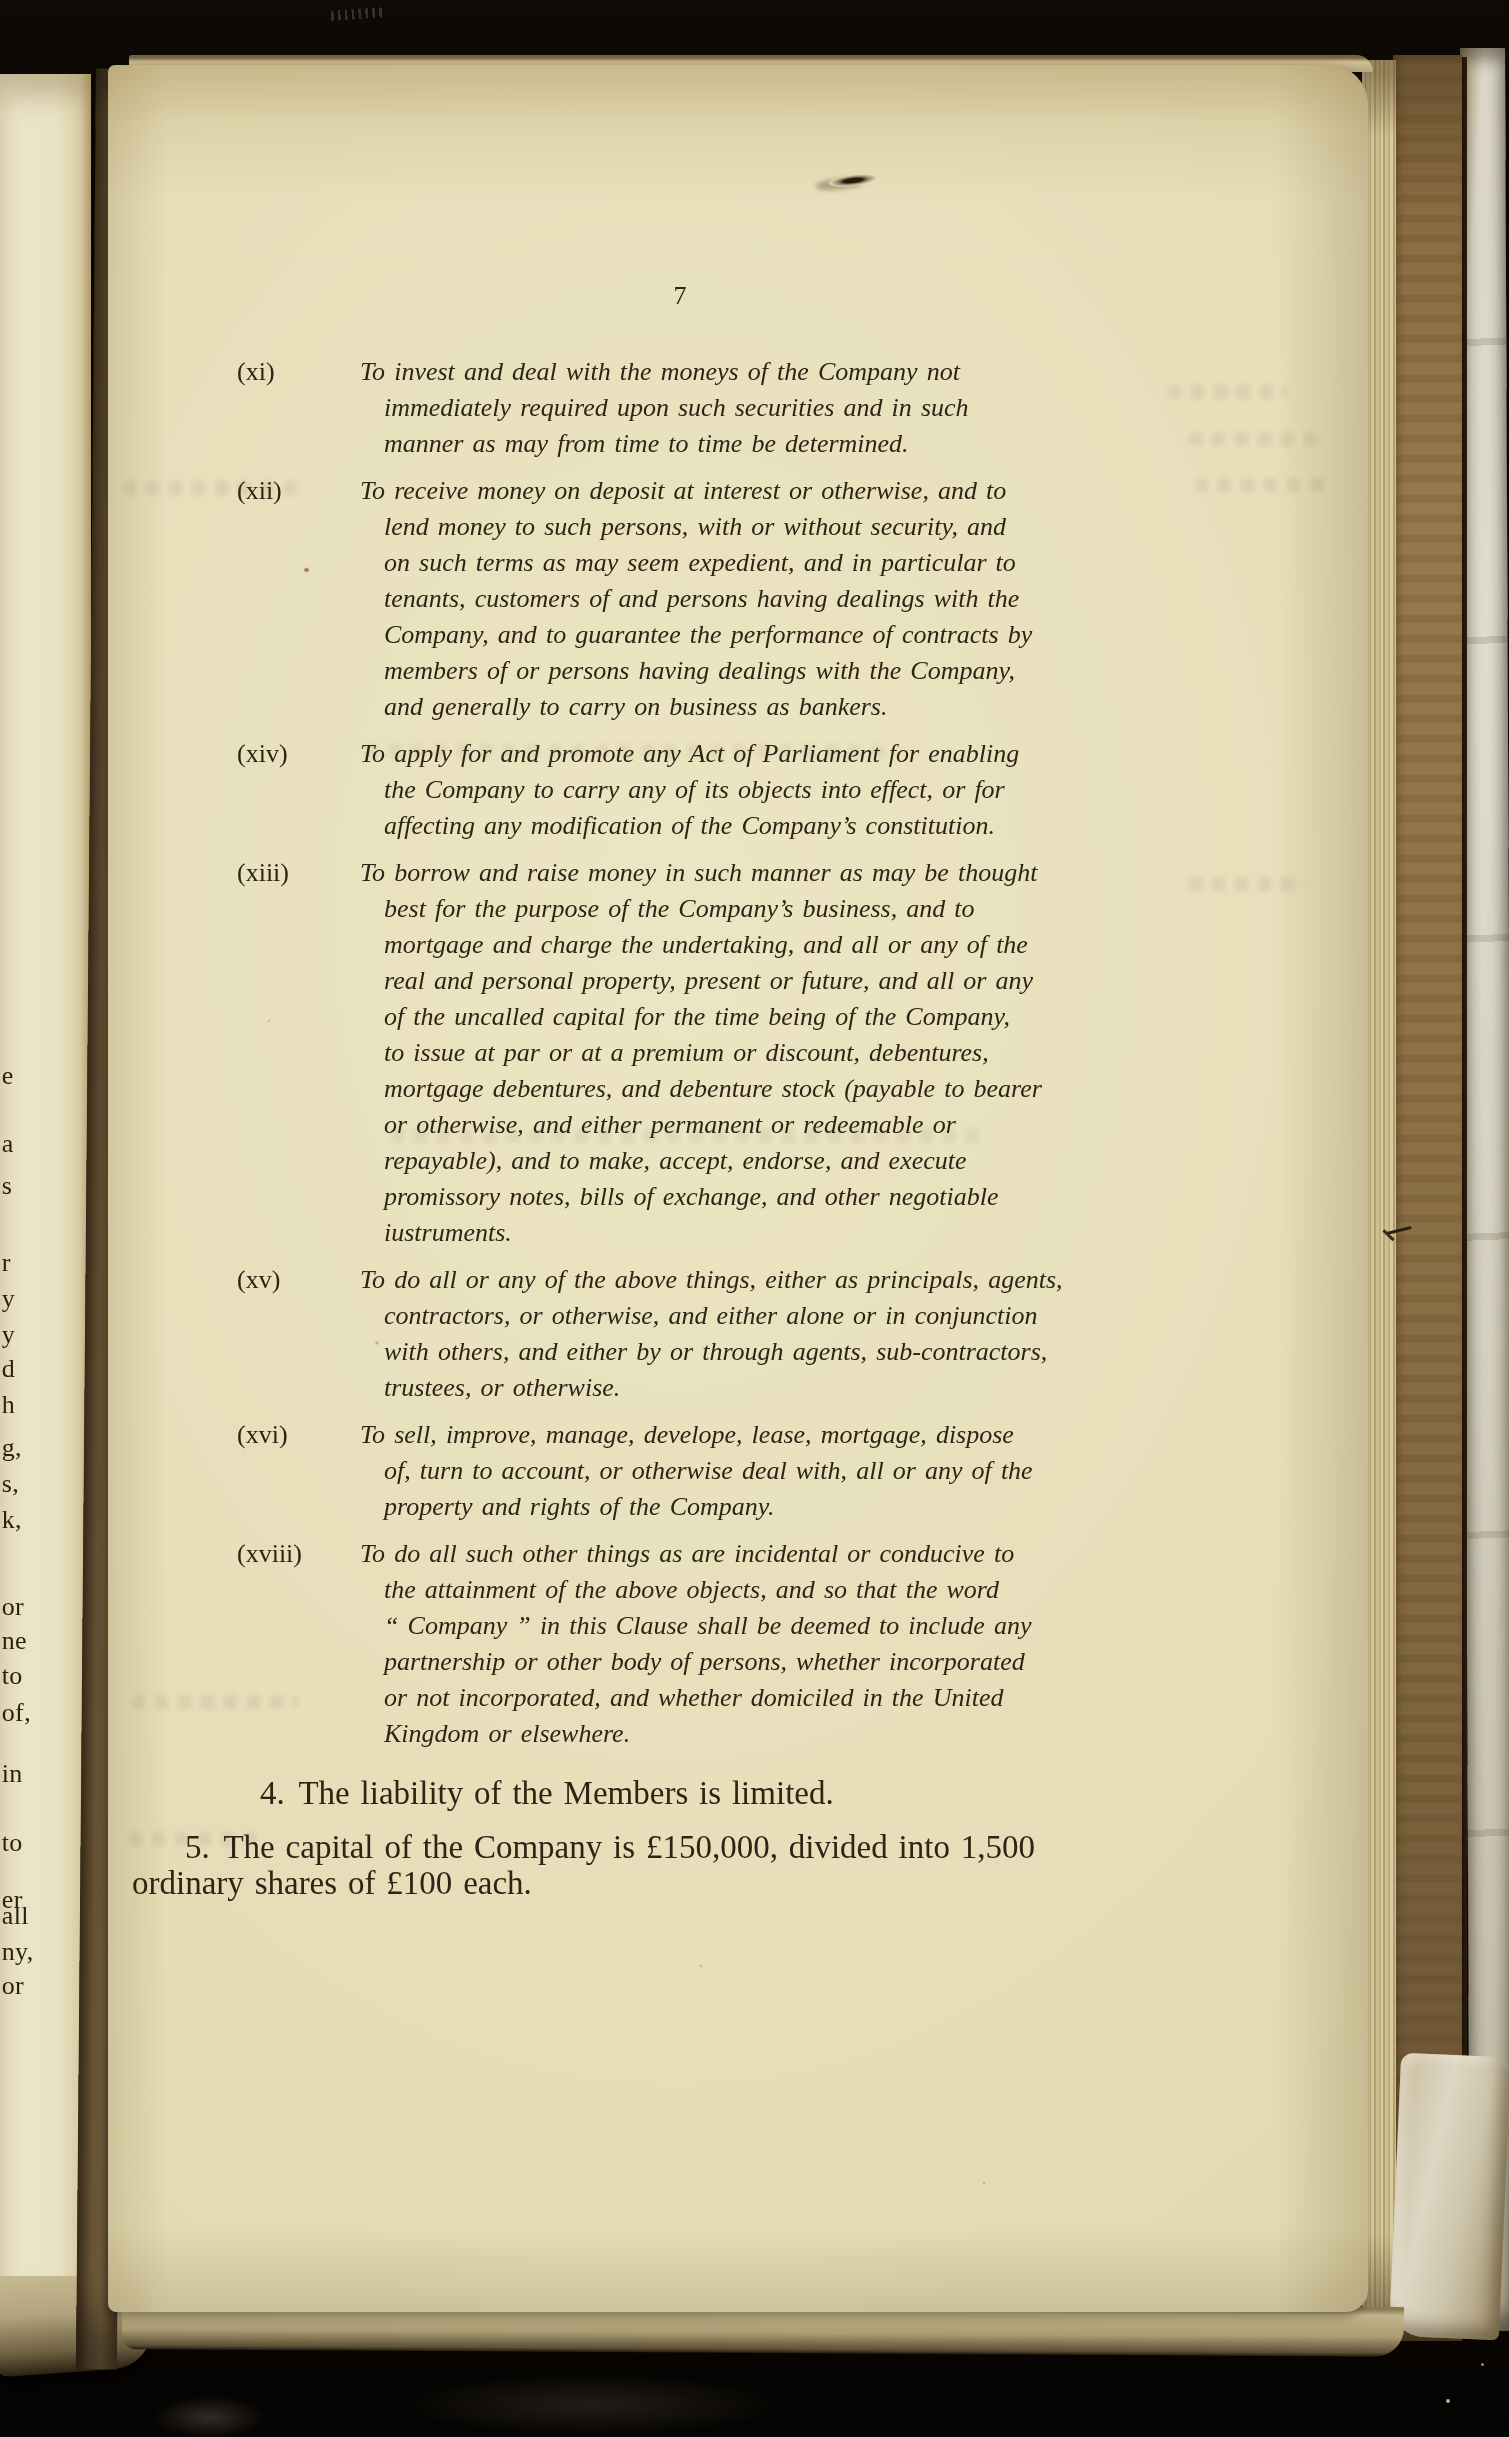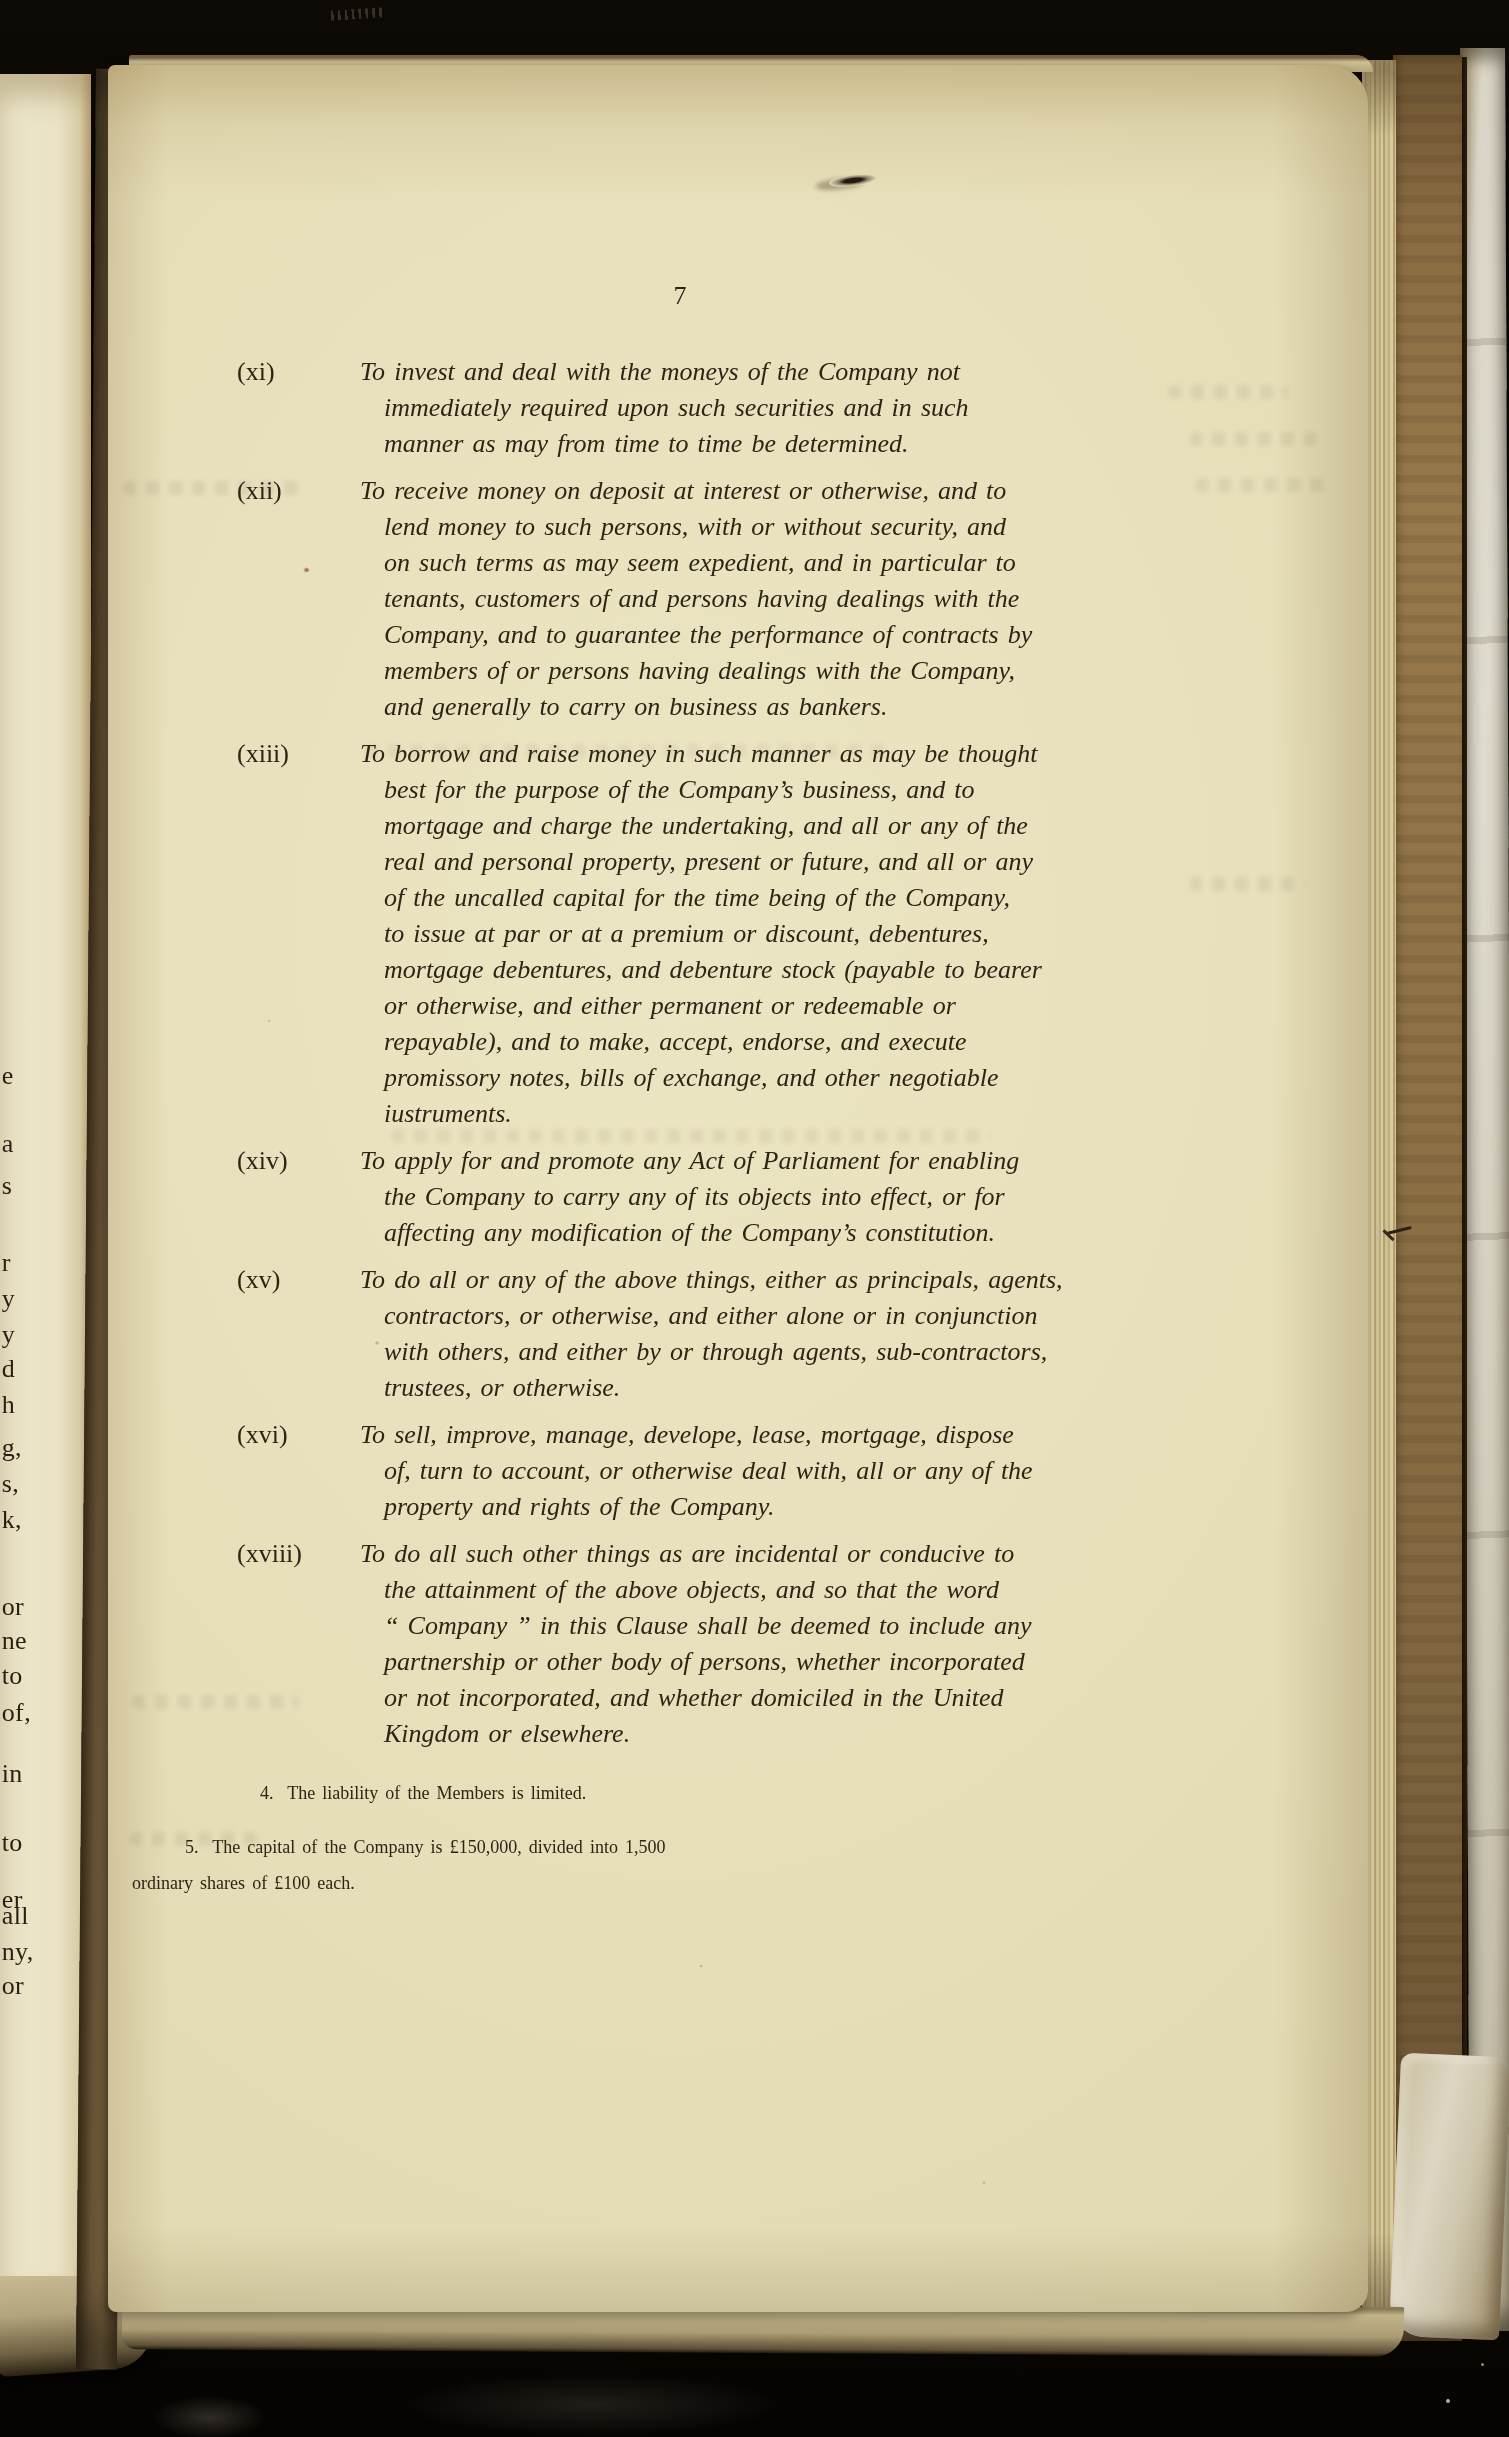--- a/index.html
+++ b/index.html
@@ -109,21 +109,21 @@
     position:absolute; left:555px; top:216px; width:34px; text-align:center;
     font-size:26px; line-height:29px;
   }
   .content { position:absolute; left:0; top:289px; width:1260px; }
 
   .clause { position:relative; margin:0 213px 11px 0; padding-left:276px;
     font-size:26px; line-height:36px; word-spacing:2.6px; }
   .clause .num { position:absolute; left:129px; top:0; width:117px; text-align:left; }
   .clause .body { display:block; text-indent:-24px; white-space:pre-line;font-style:italic; }
 
-  .para { margin:0 226px 0 99px; font-size:18px; line-height:36px;
+  .para { margin:0 226px 0 99px; font-size:33px; line-height:36px;
     text-indent:53px; word-spacing:2.6px; white-space:pre-line; }
   .para-4 { margin-top:23px; }
   .para-5 { margin-top:18px;margin-left:24px; }
   .para .pnum { margin-right:13.7px; }
 
   
   .ink-smudge { position:absolute; left:721px; top:110px; width:48px; height:11px;
     background:radial-gradient(closest-side,#241a0e 0 38%, rgba(36,26,14,.45) 62%, rgba(0,0,0,0));
     border-radius:50% 60% 42% 55%; transform:rotate(-7deg);
     box-shadow:-13.7px 1.7px 4.3px rgba(70,48,24,.35); }
@@ -225,42 +225,42 @@
         <div class="body">To receive money on deposit at interest or otherwise, and to
 lend money to such persons, with or without security, and
 on such terms as may seem expedient, and in particular to
 tenants, customers of and persons having dealings with the
 Company, and to guarantee the performance of contracts by
 members of or persons having dealings with the Company,
 and generally to carry on business as bankers.</div>
       </div>
 
       <div class="clause">
+        <span class="num">(xiv)</span>
+        <div class="body">To apply for and promote any Act of Parliament for enabling
+the Company to carry any of its objects into effect, or for
+affecting any modification of the Company’s constitution.</div>
+      </div>
+
+      <div class="clause">
         <span class="num">(xiii)</span>
         <div class="body">To borrow and raise money in such manner as may be thought
 best for the purpose of the Company’s business, and to
 mortgage and charge the undertaking, and all or any of the
 real and personal property, present or future, and all or any
 of the uncalled capital for the time being of the Company,
 to issue at par or at a premium or discount, debentures,
 mortgage debentures, and debenture stock (payable to bearer
 or otherwise, and either permanent or redeemable or
 repayable), and to make, accept, endorse, and execute
 promissory notes, bills of exchange, and other negotiable
 iustruments.</div>
       </div>
 
       <div class="clause">
-        <span class="num">(xiv)</span>
-        <div class="body">To apply for and promote any Act of Parliament for enabling
-the Company to carry any of its objects into effect, or for
-affecting any modification of the Company’s constitution.</div>
-      </div>
-
-      <div class="clause">
         <span class="num">(xv)</span>
         <div class="body">To do all or any of the above things, either as principals, agents,
 contractors, or otherwise, and either alone or in conjunction
 with others, and either by or through agents, sub-contractors,
 trustees, or otherwise.</div>
       </div>
 
       <div class="clause">
         <span class="num">(xvi)</span>
         <div class="body">To sell, improve, manage, develope, lease, mortgage, dispose

